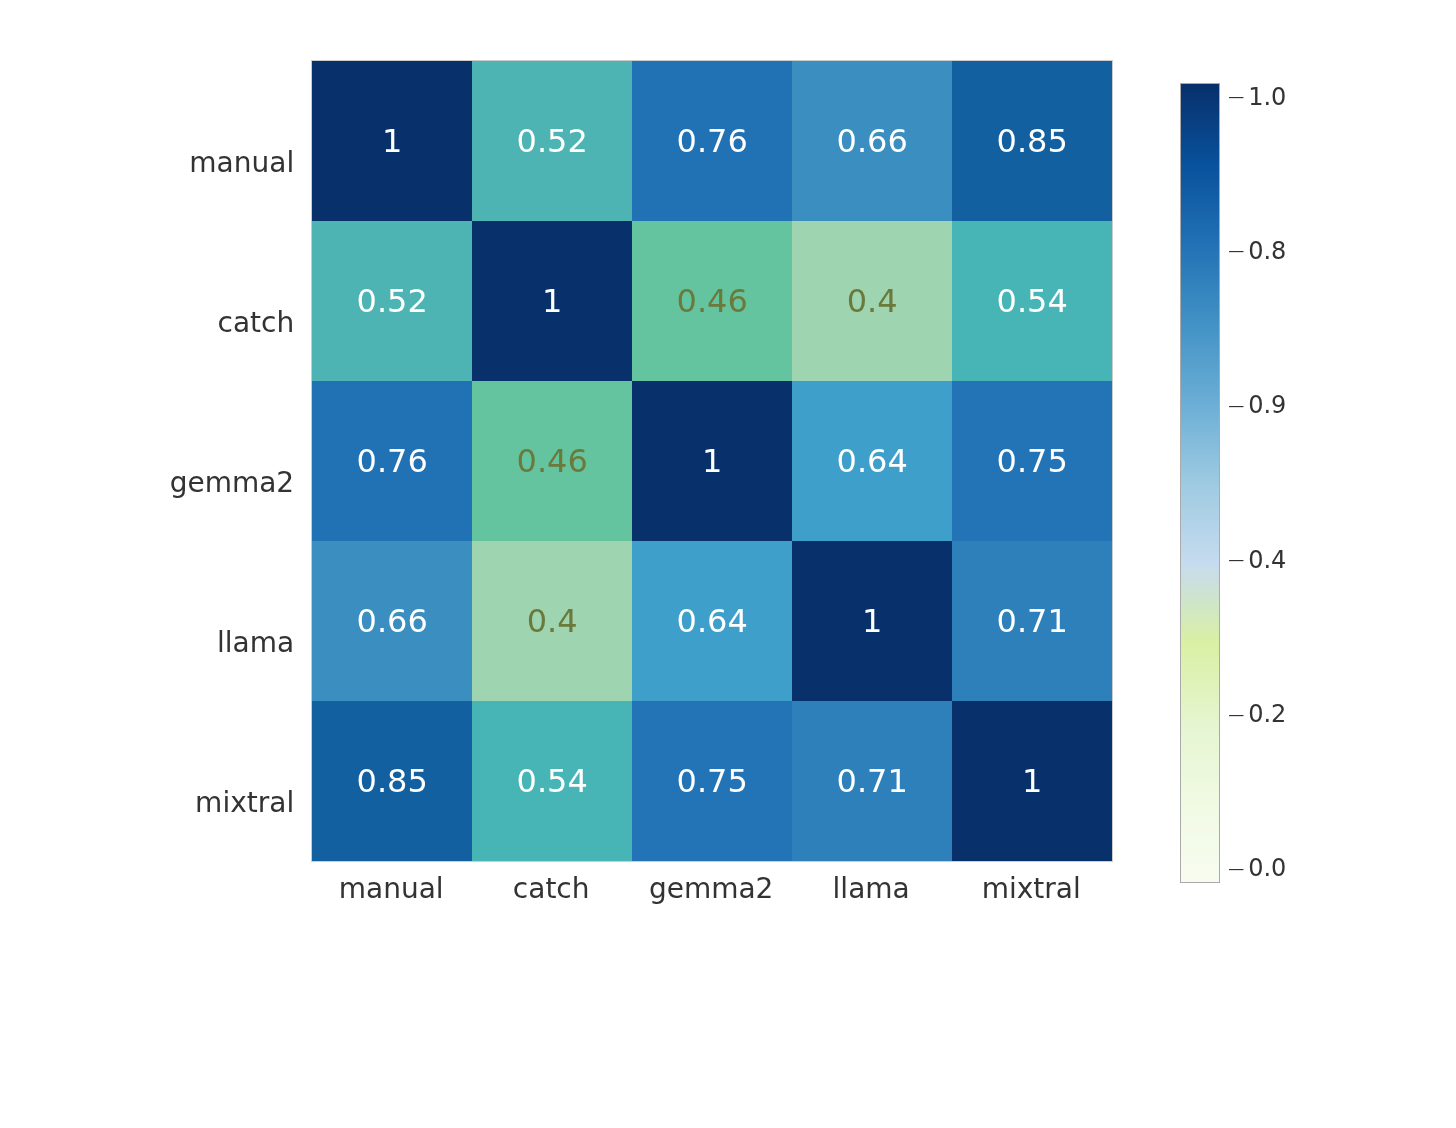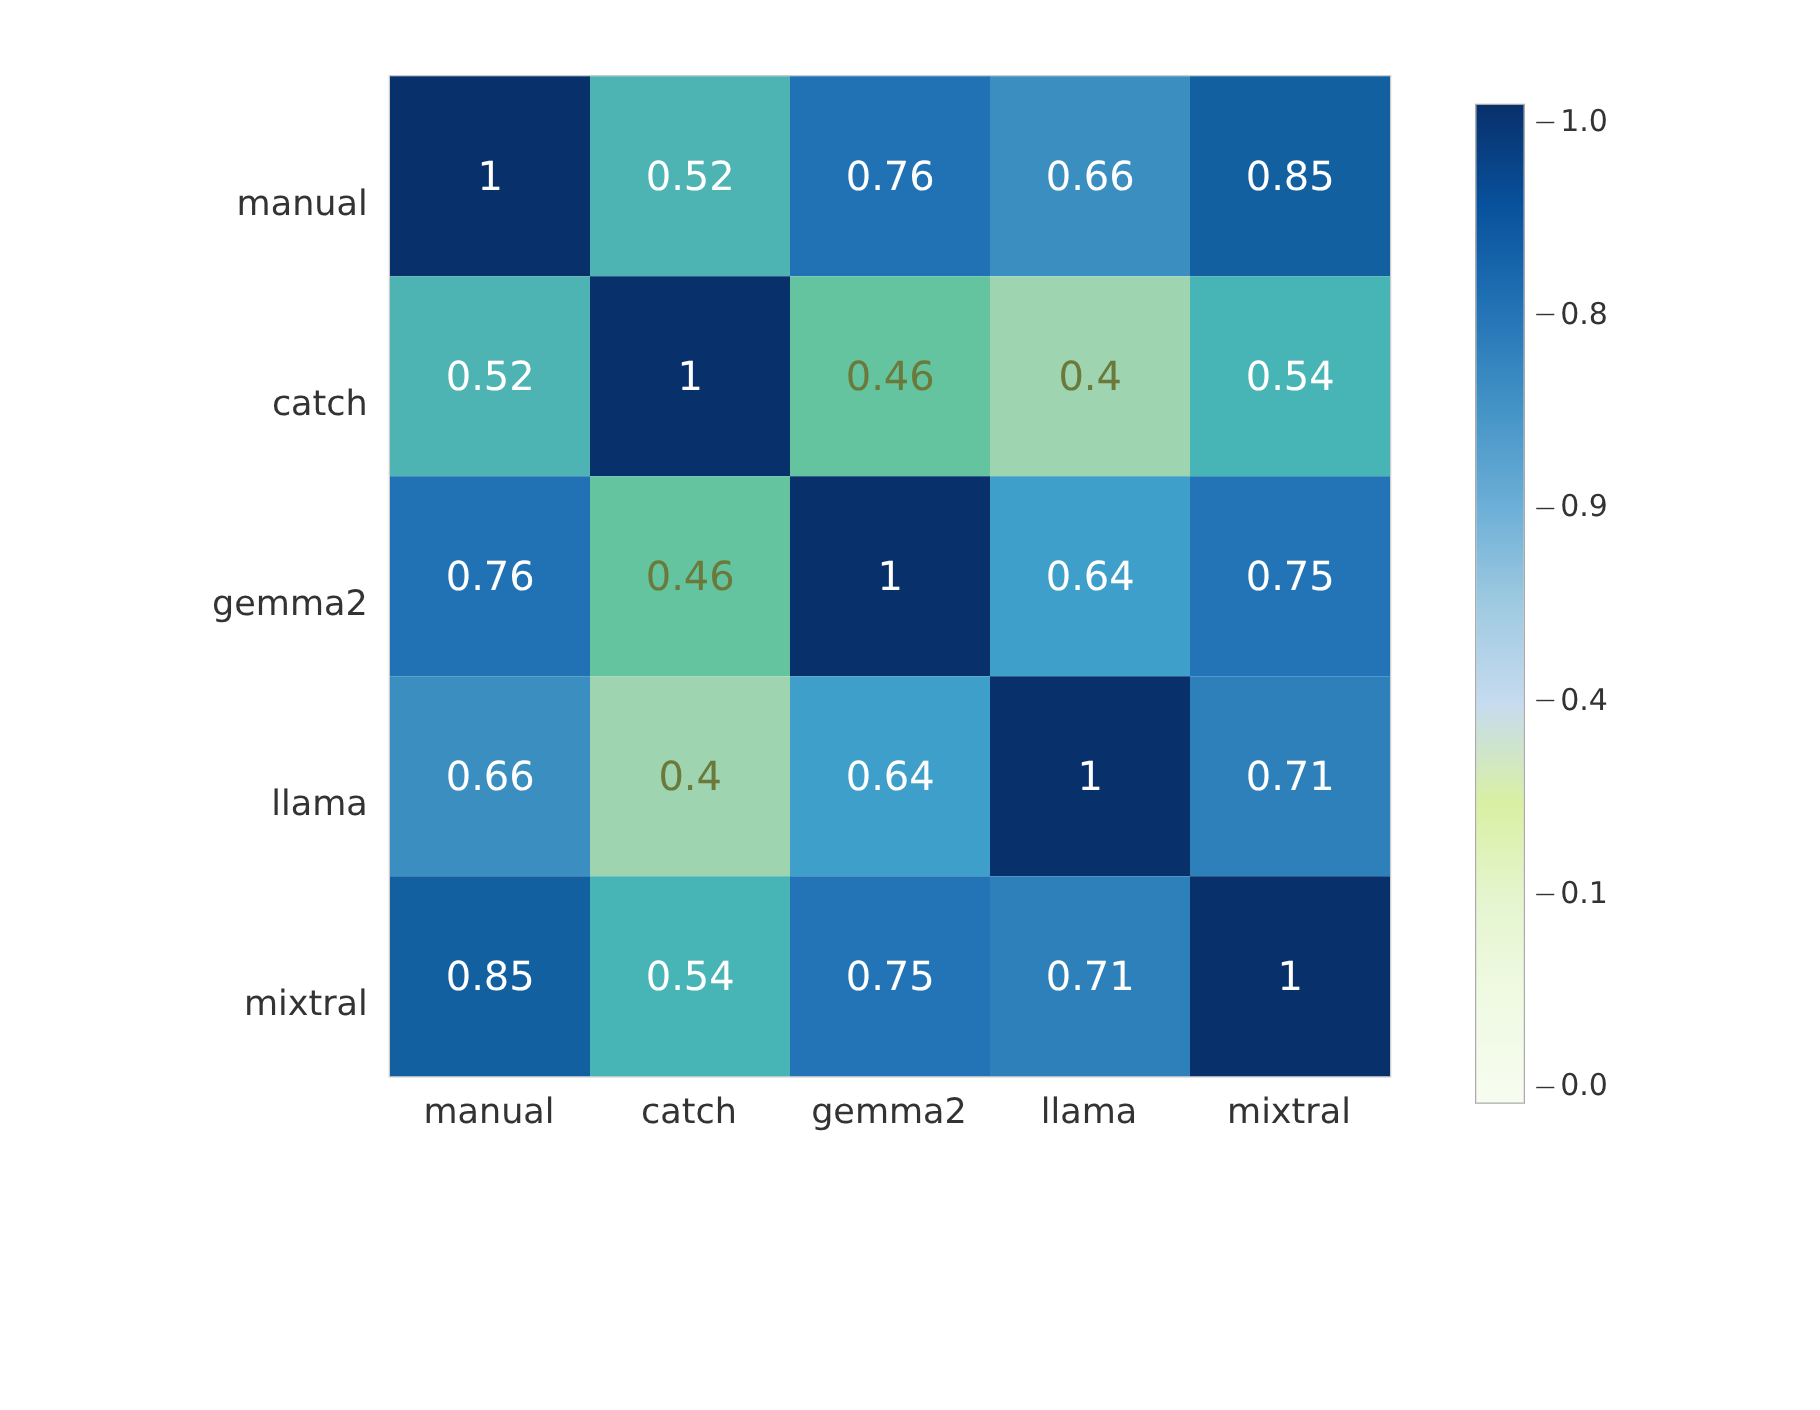--- a/index.html
+++ b/index.html
@@ -214,18 +214,18 @@
       </div>
     </div>
 
     <div class="colorbar-container">
       <div class="colorbar-gradient"></div>
       <div class="colorbar-ticks" id="colorbar-ticks">
           <div class="colorbar-tick">1.0</div>
           <div class="colorbar-tick">0.8</div>
           <div class="colorbar-tick">0.9</div>
           <div class="colorbar-tick">0.4</div>
-          <div class="colorbar-tick">0.1</div>
+          <div class="colorbar-tick">0.2</div>
           <div class="colorbar-tick">0.0</div>
         </div>
     </div>
   </div>
 </div>
 
 </body></html>

